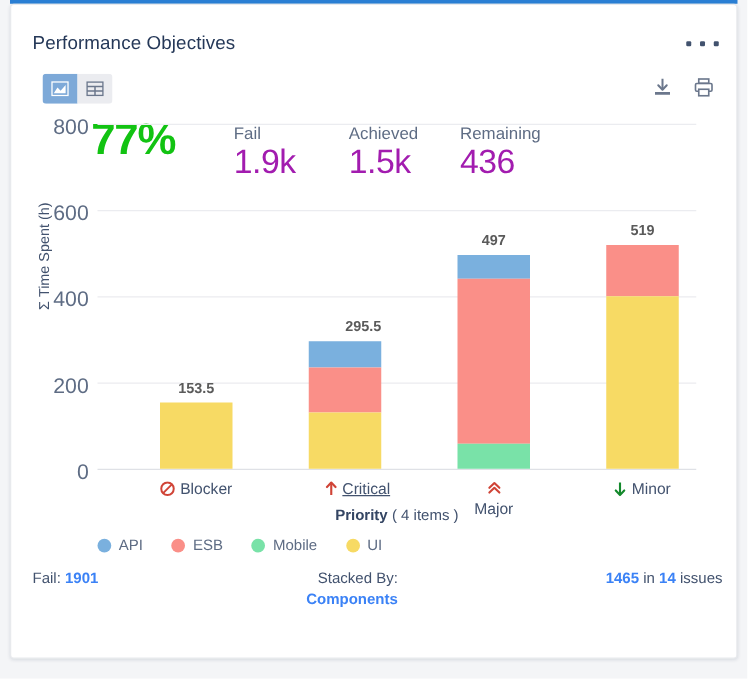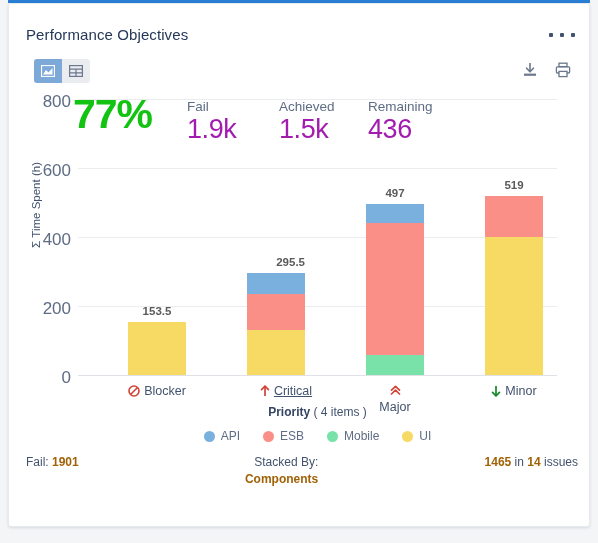--- a/index.html
+++ b/index.html
@@ -101,21 +101,21 @@
     position: absolute;
     left: 64px;
     top: 92px;
     width: 420px;
     height: 50px;
   }
   .kpi-pct {
     position: absolute;
     left: 0px;
     top: -2px;
-    font-size: 41px;
+    font-size: 35px;
     font-weight: bold;
     color: #12c312;
     letter-spacing: -1px;
     line-height: 1;
   }
   .kpi {
     position: absolute;
     top: 3px;
   }
   .kpi-label {
@@ -216,21 +216,20 @@
   }
   .xaxis-title b { font-weight: bold; color: #344563; }
 
   
   .legend {
     position: absolute;
     left: 69px;
     top: 425px;
     width: 479px;
     display: flex;
-    justify-content: center;
     gap: 23px;
   }
   .legend-item {
     display: flex;
     align-items: center;
     gap: 6px;
     font-size: 12px;
     color: #5e6c84;
     cursor: pointer;
   }
@@ -246,21 +245,21 @@
     position: absolute;
     left: 17px;
     top: 450px;
     width: 552px;
     display: flex;
     justify-content: space-between;
     font-size: 12px;
     color: #42526e;
   }
   .footer .line { line-height: 17px; white-space: nowrap; }
-  .footer b { font-weight: bold; color: #a16207; }
+  .footer b { font-weight: bold; color: #3b82f6; }
   .f-center { text-align: right; }
   .f-right { text-align: right; }
 </style>
 </head>
 <body>
 
 <div id="root">
   <div class="top-accent"></div>
   <div class="card">
 

